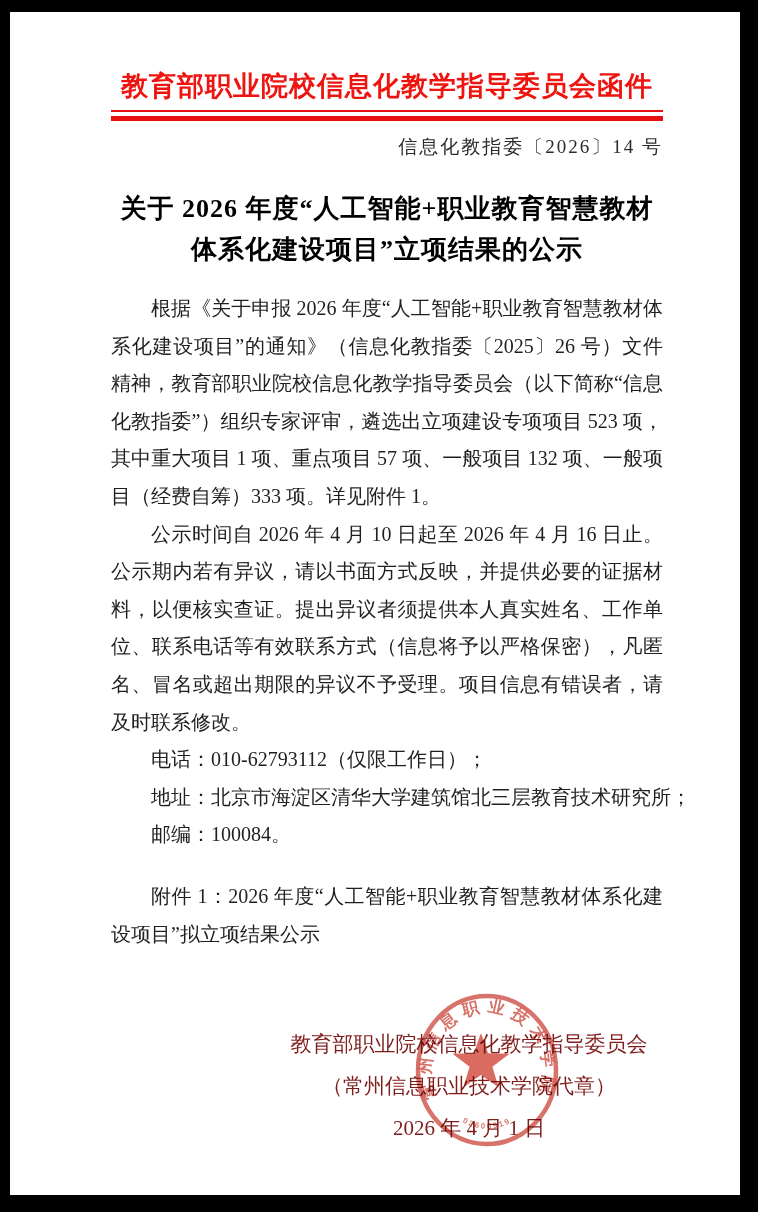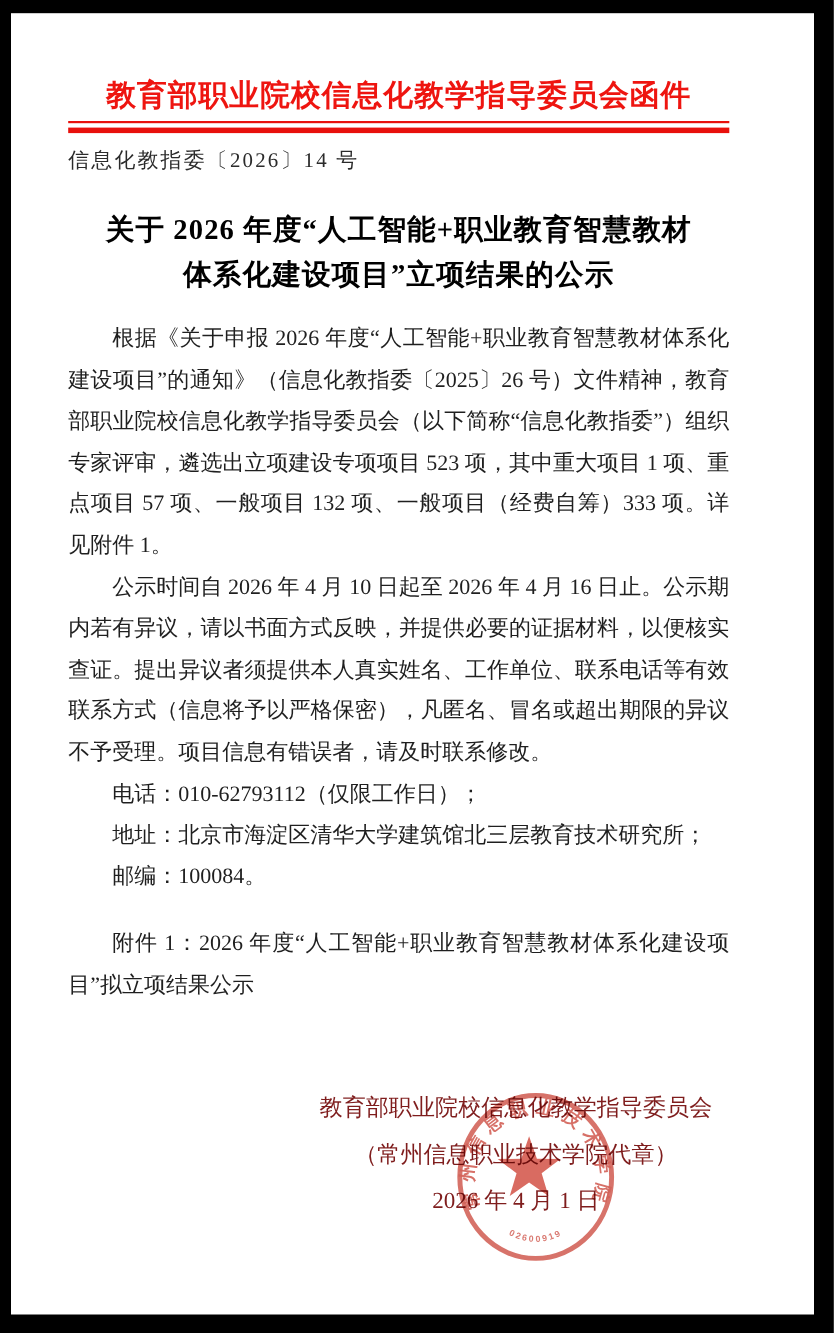--- a/index.html
+++ b/index.html
@@ -11,43 +11,44 @@
     overflow: hidden;
   }
   .page {
     position: absolute;
     left: 10px; top: 12px;
     width: 730px; height: 1183px;
     background: #ffffff;
     overflow: hidden;
   }
   .content {
-    padding-left: 52px;
+    padding-left: 85px;
     padding-right: 77px;
+    margin-left: 16px;
   }
   
   .header-title {
     margin-top: 56px;
     text-align: center;
     font-family: "Liberation Sans", "DejaVu Sans", sans-serif;
     font-weight: 700;
     font-size: 27px;
     line-height: 36px;
     letter-spacing: 1px;
     color: #ee1510;
     white-space: nowrap;
   }
   .red-rule { margin-top: 6px; }
   .red-rule .thin  { height: 2px; background: #e8100c; }
   .red-rule .gap   { height: 4px; background: transparent; }
   .red-rule .thick { height: 5px; background: #e8100c; }
   
   .doc-number {
     margin-top: 13px;
-    text-align: left;
+    text-align: right;
     font-size: 19px;
     line-height: 26px;
     color: #2b2b2b;
     letter-spacing: 2px;
   }
   
   .main-title {
     margin-top: 28px;
     text-align: center;
     font-weight: 700;

